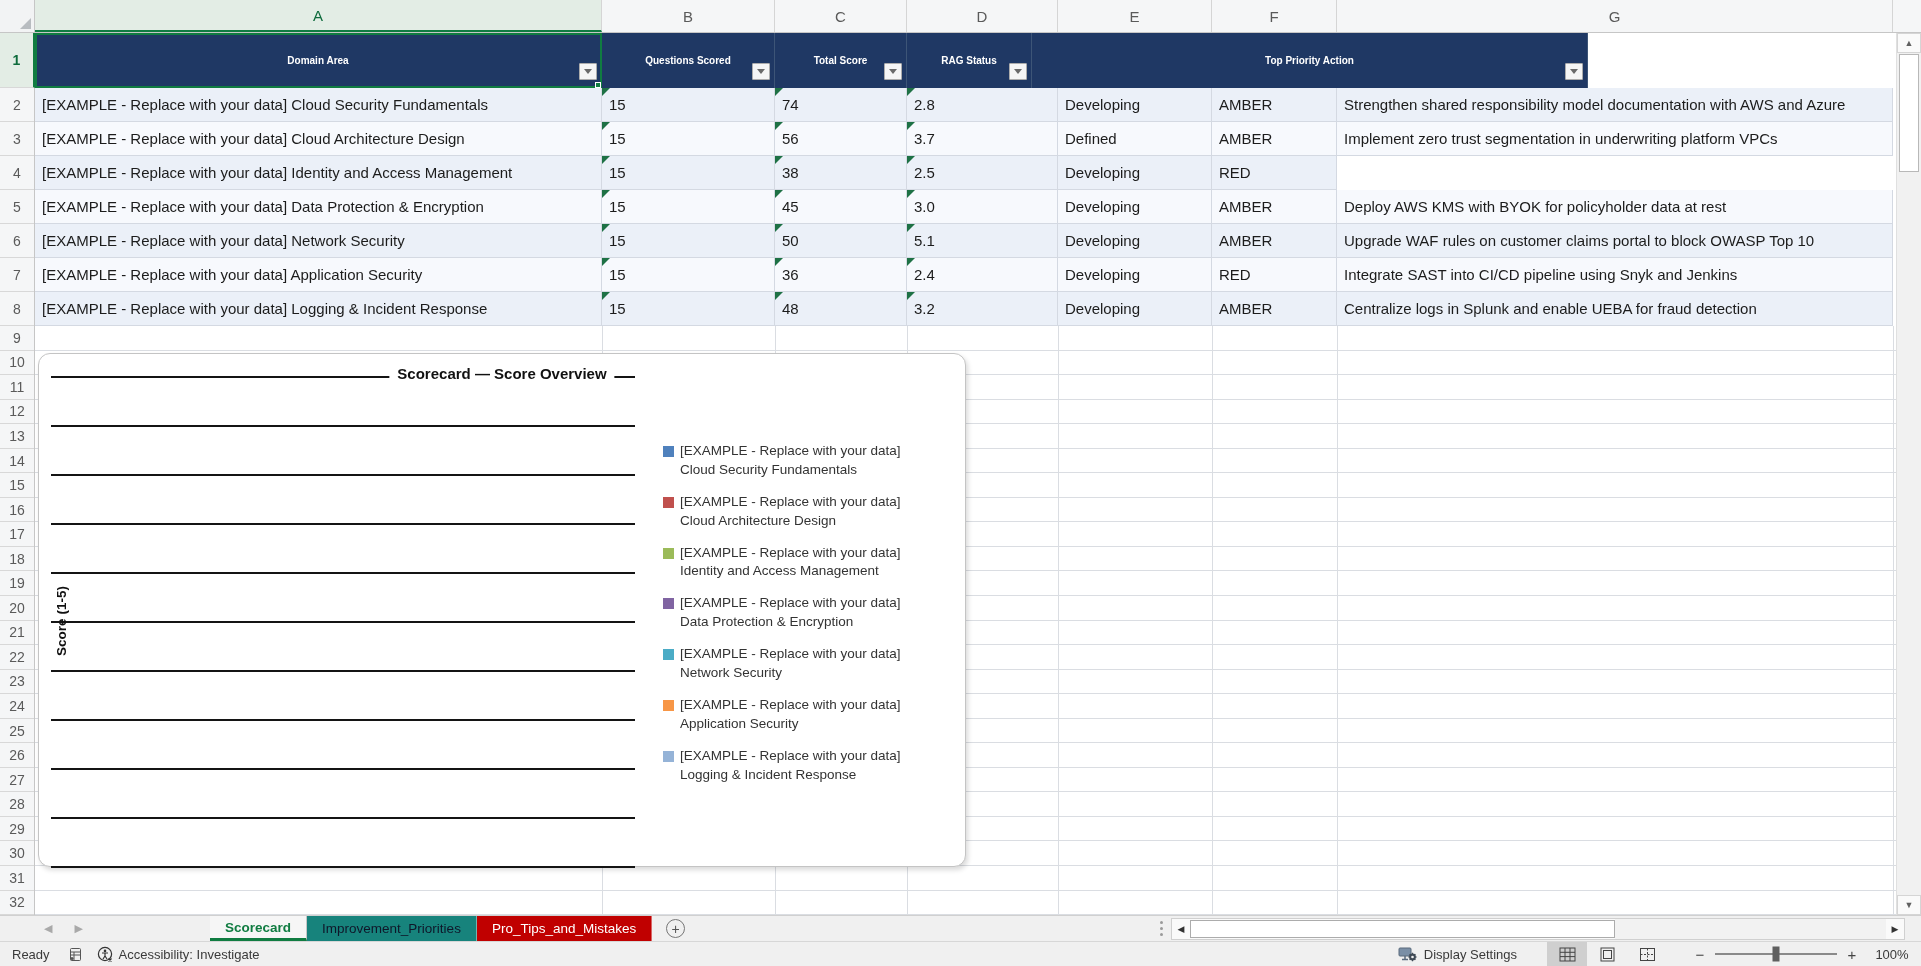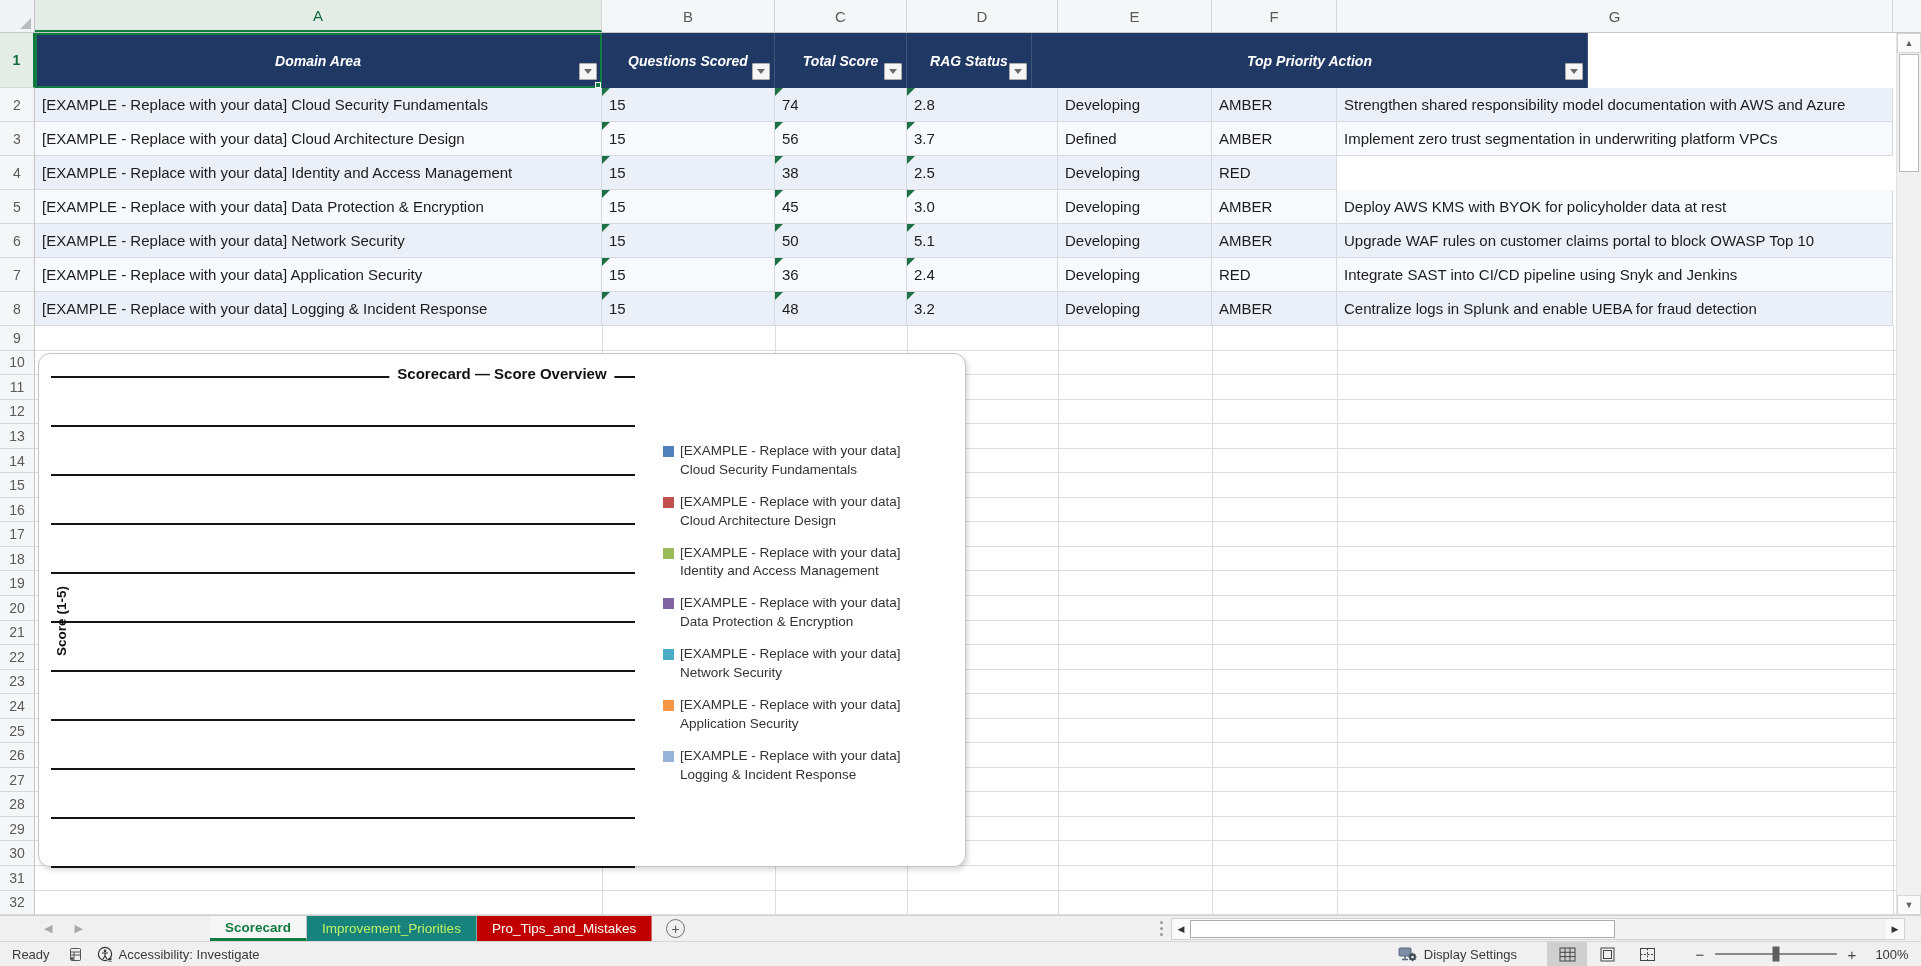--- a/index.html
+++ b/index.html
@@ -35,21 +35,21 @@
   .g-rest { flex:1; }
   .g-selected { background:#E3EDE5; color:#0E6B3C; font-weight:bold; border-right:2px solid #107C41; margin-right:-1px; }
 
   .cells { flex:1; position:relative; display:flex; flex-direction:column; min-width:0; background:#fff; }
 
   
   .hrow { height:55px; display:flex; }
   .cell { position:relative; overflow:hidden; }
   .hcell { background:#1F3864; color:#fff; display:flex; align-items:center; justify-content:center;
     border-right:1px solid #3D5577; }
-  .hlabel { font-weight:bold; font-size:14px; white-space:nowrap;font-style:italic; }
+  .hlabel { font-weight:bold; font-size:10px; white-space:nowrap; }
   .filter-btn { position:absolute; right:4px; bottom:8px; width:18px; height:17px; background:#F5F5F5;
     border:1px solid #ACACAC; display:flex; align-items:center; justify-content:center; border-radius:1px; }
   .farrow { width:0; height:0; border-left:4px solid transparent; border-right:4px solid transparent;
     border-top:5px solid #6A6A6A; }
   .hcell.selected-cell { outline:2px solid #107C41; outline-offset:-2px; }
   .fill-handle { position:absolute; right:0; bottom:0; width:6px; height:6px; background:#107C41;
     border:1px solid #fff; z-index:4; }
 
   
   #data-rows .drow { height:34px; display:flex; }
@@ -522,21 +522,21 @@
     <div class="tabs">
 
         <div class="tab" style="background: rgb(31, 56, 100); color: #ffffff; margin-top: 36px;">
           <span>Instructions</span>
         </div>
 
         <div class="tab active" style="background: rgb(246, 246, 246); color: rgb(16, 124, 65);">
           <span>Scorecard</span>
         </div>
 
-        <div class="tab" style="background: rgb(23, 131, 124); color: #bef264;">
+        <div class="tab" style="background: rgb(23, 131, 124); color: #0f172a;">
           <span>Improvement_Priorities</span>
         </div>
 
         <div class="tab" style="background: rgb(192, 0, 0); color: rgb(255, 255, 255);">
           <span>Pro_Tips_and_Mistakes</span>
         </div>
       </div>
     <div class="new-sheet">
         <span>+</span>
       </div>

